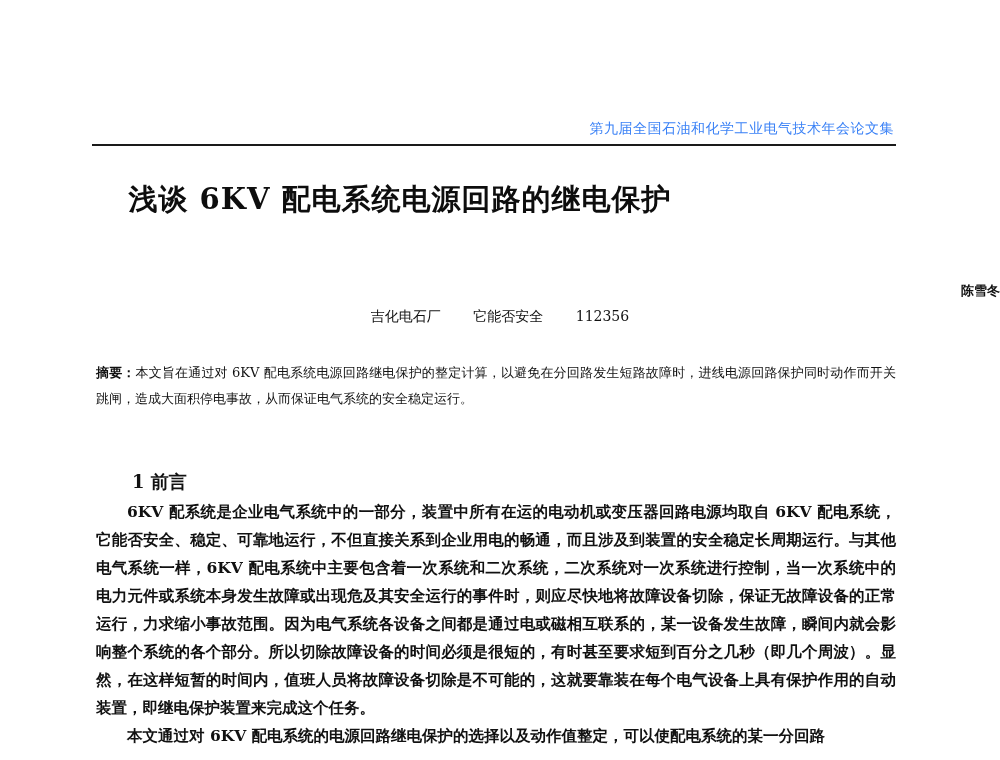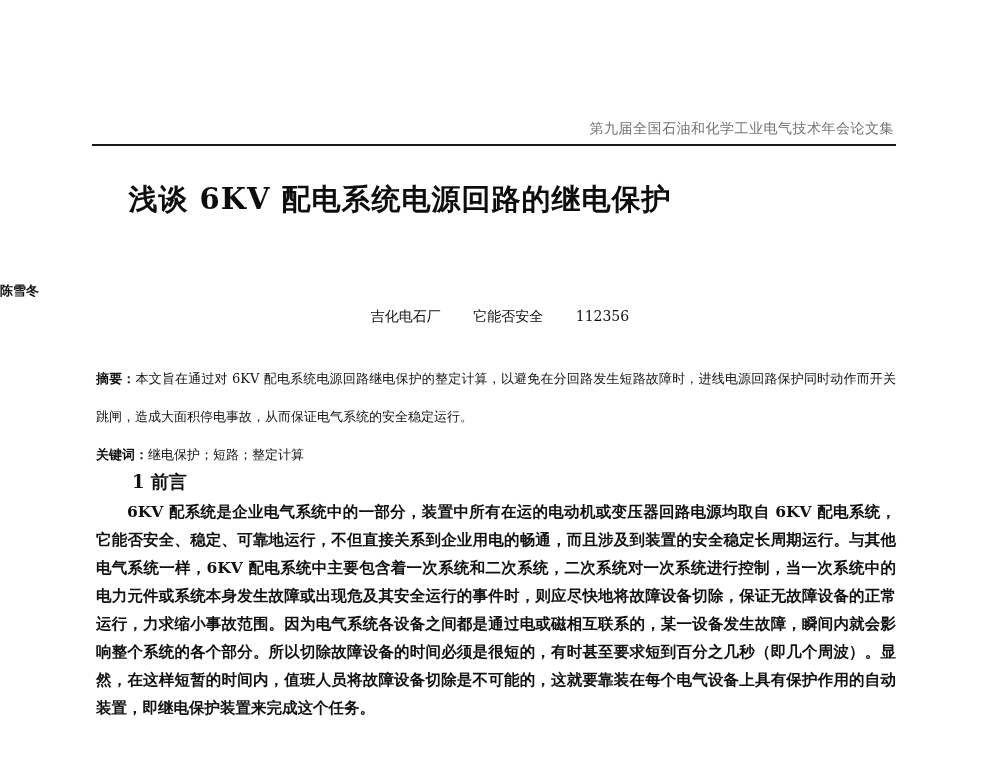--- a/index.html
+++ b/index.html
@@ -4,42 +4,42 @@
 <style>
   html, body { margin: 0; padding: 0; }
   body {
     width: 1000px; height: 760px; overflow: hidden;
     background: #ffffff; color: #111111;
     font-family: "DejaVu Serif", "Liberation Serif", serif;
     position: relative;
   }
   .header-text {
     position: absolute; top: 120px; right: 106px;
-    font-size: 14px; letter-spacing: 0.5px; color: #737373;
+    font-size: 14px; letter-spacing: 0.5px; color: #3b82f6;
   }
   .header-rule {
     position: absolute; top: 144px; left: 92px; width: 804px; height: 2px;
     background: #1a1a1a;
   }
   .title {
     position: absolute; top: 180px; left: 0; width: 800px; text-align: center;
     font-size: 29px; font-weight: bold; color: #0d0d0d; letter-spacing: 1px;
   }
   .author {
-    position: absolute; top: 282px; left: 0; width: 1000px; text-align: left;
+    position: absolute; top: 282px; left: 0; width: 1000px; text-align: right;
     font-size: 13px; font-weight: bold;
   }
   .affil {
     position: absolute; top: 308px; left: 0; width: 1000px; text-align: center;
     font-size: 14px;
   }
   .affil span { display: inline-block; margin: 0 14px; }
   .abstract {
     position: absolute; top: 360px; left: 96px; width: 800px;
-    font-size: 13px; line-height: 38px; text-align: justify;
+    font-size: 13px; line-height: 26px; text-align: justify;
   }
   .abstract .label { font-weight: bold; }
   .section-h {
     position: absolute; top: 470px; left: 96px;
     font-size: 18px; font-weight: bold; margin-left: 36px;
   }
   .body-text {
     position: absolute; top: 498px; left: 96px; width: 800px;
     font-size: 15.5px; line-height: 28px; text-align: justify;
     text-indent: 2em;
@@ -59,20 +59,20 @@
 <div class="author">陈雪冬</div>
 
 <div class="affil">
   <span>吉化电石厂</span>
   <span>它能否安全</span>
   <span>112356</span>
 </div>
 
 <div class="abstract">
   <div><span class="label">摘要：</span><span>本文旨在通过对 6KV 配电系统电源回路继电保护的整定计算，以避免在分回路发生短路故障时，进线电源回路保护同时动作而开关跳闸，造成大面积停电事故，从而保证电气系统的安全稳定运行。</span></div>
-  <div><span class="label">关键词：</span><span>继电保护；短路；整定计算</span></div>
 </div>
 
 <div class="section-h">1  前言</div>
 
 <div class="body-text">
   <p>6KV 配系统是企业电气系统中的一部分，装置中所有在运的电动机或变压器回路电源均取自 6KV 配电系统，它能否安全、稳定、可靠地运行，不但直接关系到企业用电的畅通，而且涉及到装置的安全稳定长周期运行。与其他电气系统一样，6KV 配电系统中主要包含着一次系统和二次系统，二次系统对一次系统进行控制，当一次系统中的电力元件或系统本身发生故障或出现危及其安全运行的事件时，则应尽快地将故障设备切除，保证无故障设备的正常运行，力求缩小事故范围。因为电气系统各设备之间都是通过电或磁相互联系的，某一设备发生故障，瞬间内就会影响整个系统的各个部分。所以切除故障设备的时间必须是很短的，有时甚至要求短到百分之几秒（即几个周波）。显然，在这样短暂的时间内，值班人员将故障设备切除是不可能的，这就要靠装在每个电气设备上具有保护作用的自动装置，即继电保护装置来完成这个任务。</p>
+  <p class="cont">本文通过对 6KV 配电系统的电源回路继电保护的选择以及动作值整定，可以使配电系统的某一分回路</p>
 </div>
 
 </body></html>

